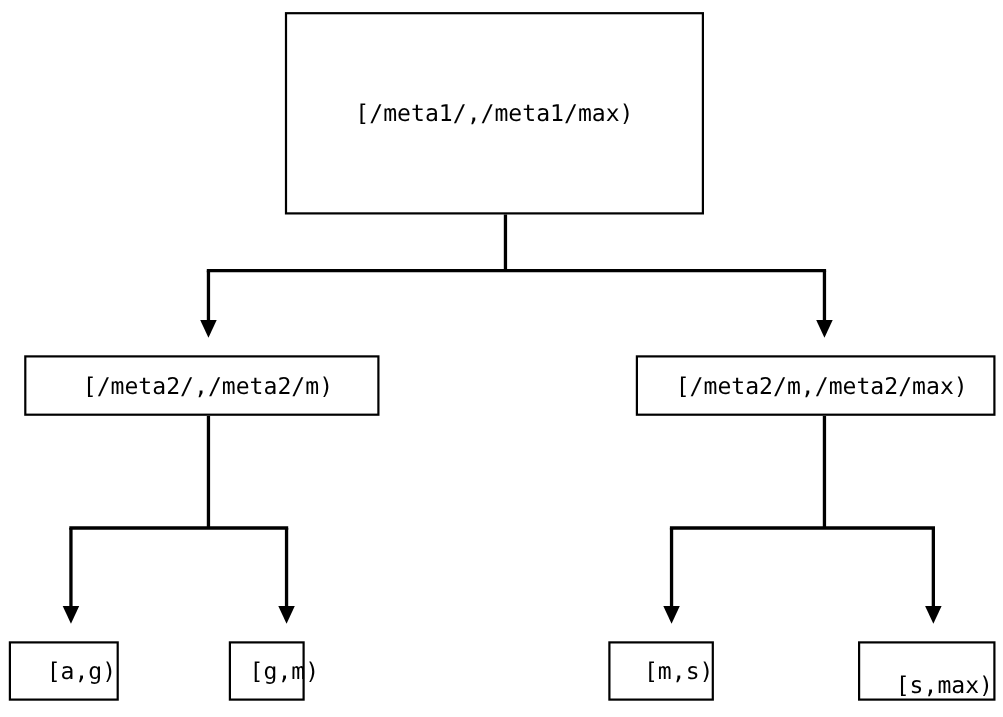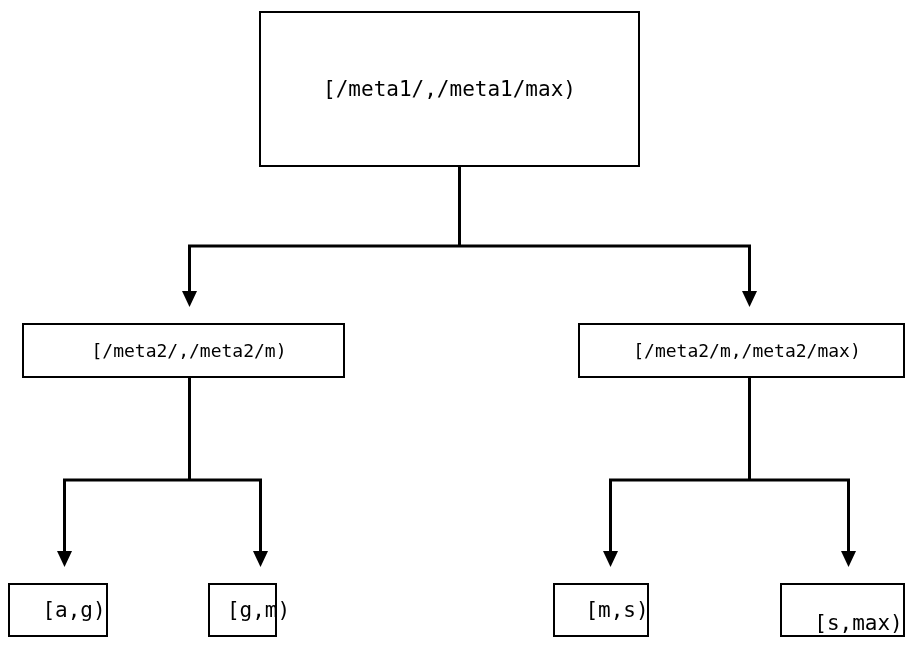--- a/index.html
+++ b/index.html
@@ -35,21 +35,21 @@
     justify-content: center;
     z-index: 2;
   }
   .node-label {
     font-family: "DejaVu Sans Mono", "Liberation Mono", monospace;
     color: #000000;
     white-space: pre;
     letter-spacing: 0px;
   }
   .node-root .node-label   { font-size: 21px; }
-  .node-mid .node-label    { font-size: 18px; margin-left: 11px; }
+  .node-mid .node-label    { font-size: 21px; margin-left: 11px; }
   .node-leaf .node-label   { font-size: 21px; margin-left: 32px; }
 </style>
 </head>
 <body>
 
 <div id="diagram-canvas">
 
   <svg id="connector-layer" viewBox="0 0 912 652" width="912" height="652" xmlns="http://www.w3.org/2000/svg">
 
     <g>
@@ -77,21 +77,21 @@
     <g>
       <line x1="749.5" y1="378" x2="749.5" y2="481" stroke="#000000" stroke-width="3"></line>
       <line x1="609" y1="480" x2="850" y2="480" stroke="#000000" stroke-width="3"></line>
       <line x1="610.5" y1="480" x2="610.5" y2="552" stroke="#000000" stroke-width="3"></line>
       <polygon points="603,551 618,551 610.5,567" fill="#000000"></polygon>
       <line x1="848.5" y1="480" x2="848.5" y2="552" stroke="#000000" stroke-width="3"></line>
       <polygon points="841,551 856,551 848.5,567" fill="#000000"></polygon>
     </g>
   </svg>
 
-  <div class="node-box node-root" style="left:259px; top:11px; width:381px; height:156px;">
+  <div class="node-box node-root" style="left:259px; top:11px; width:381px; height:184px;">
     <span class="node-label">[/meta1/,/meta1/max)</span>
   </div>
 
   <div class="node-box node-mid" style="left:22px; top:323px; width:323px; height:55px;">
     <span class="node-label">[/meta2/,/meta2/m)</span>
   </div>
 
   <div class="node-box node-mid" style="left:578px; top:323px; width:327px; height:55px;text-align:center;">
     <span class="node-label">[/meta2/m,/meta2/max)</span>
   </div>

